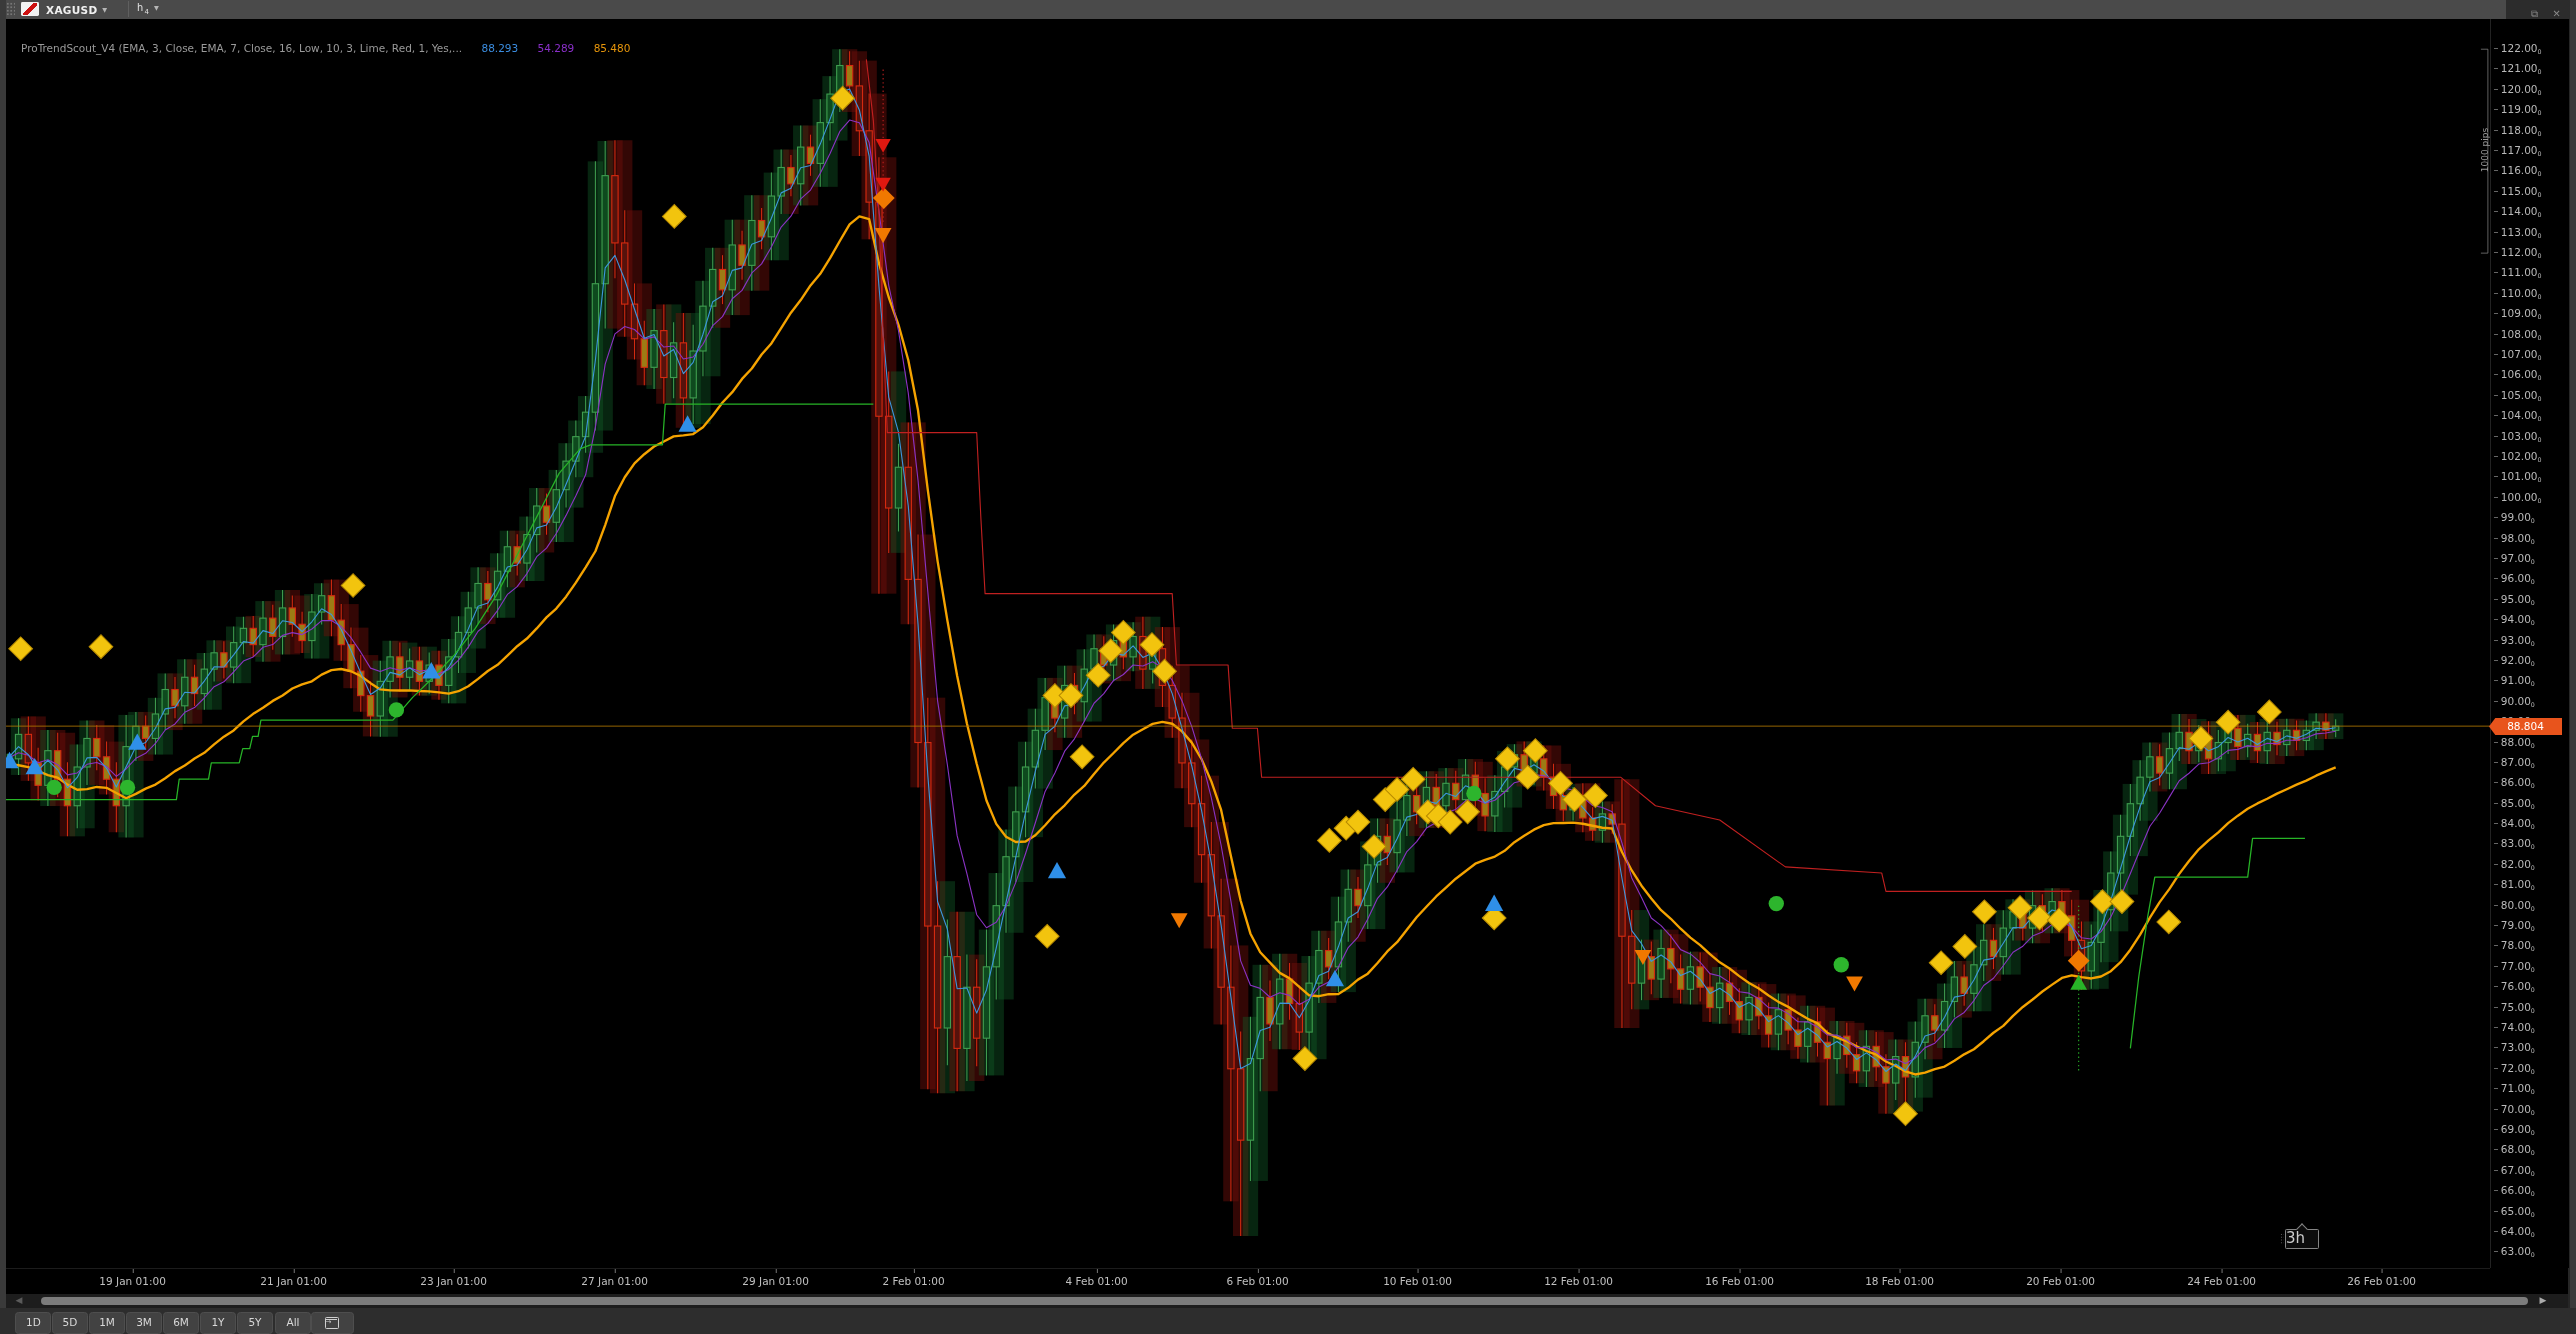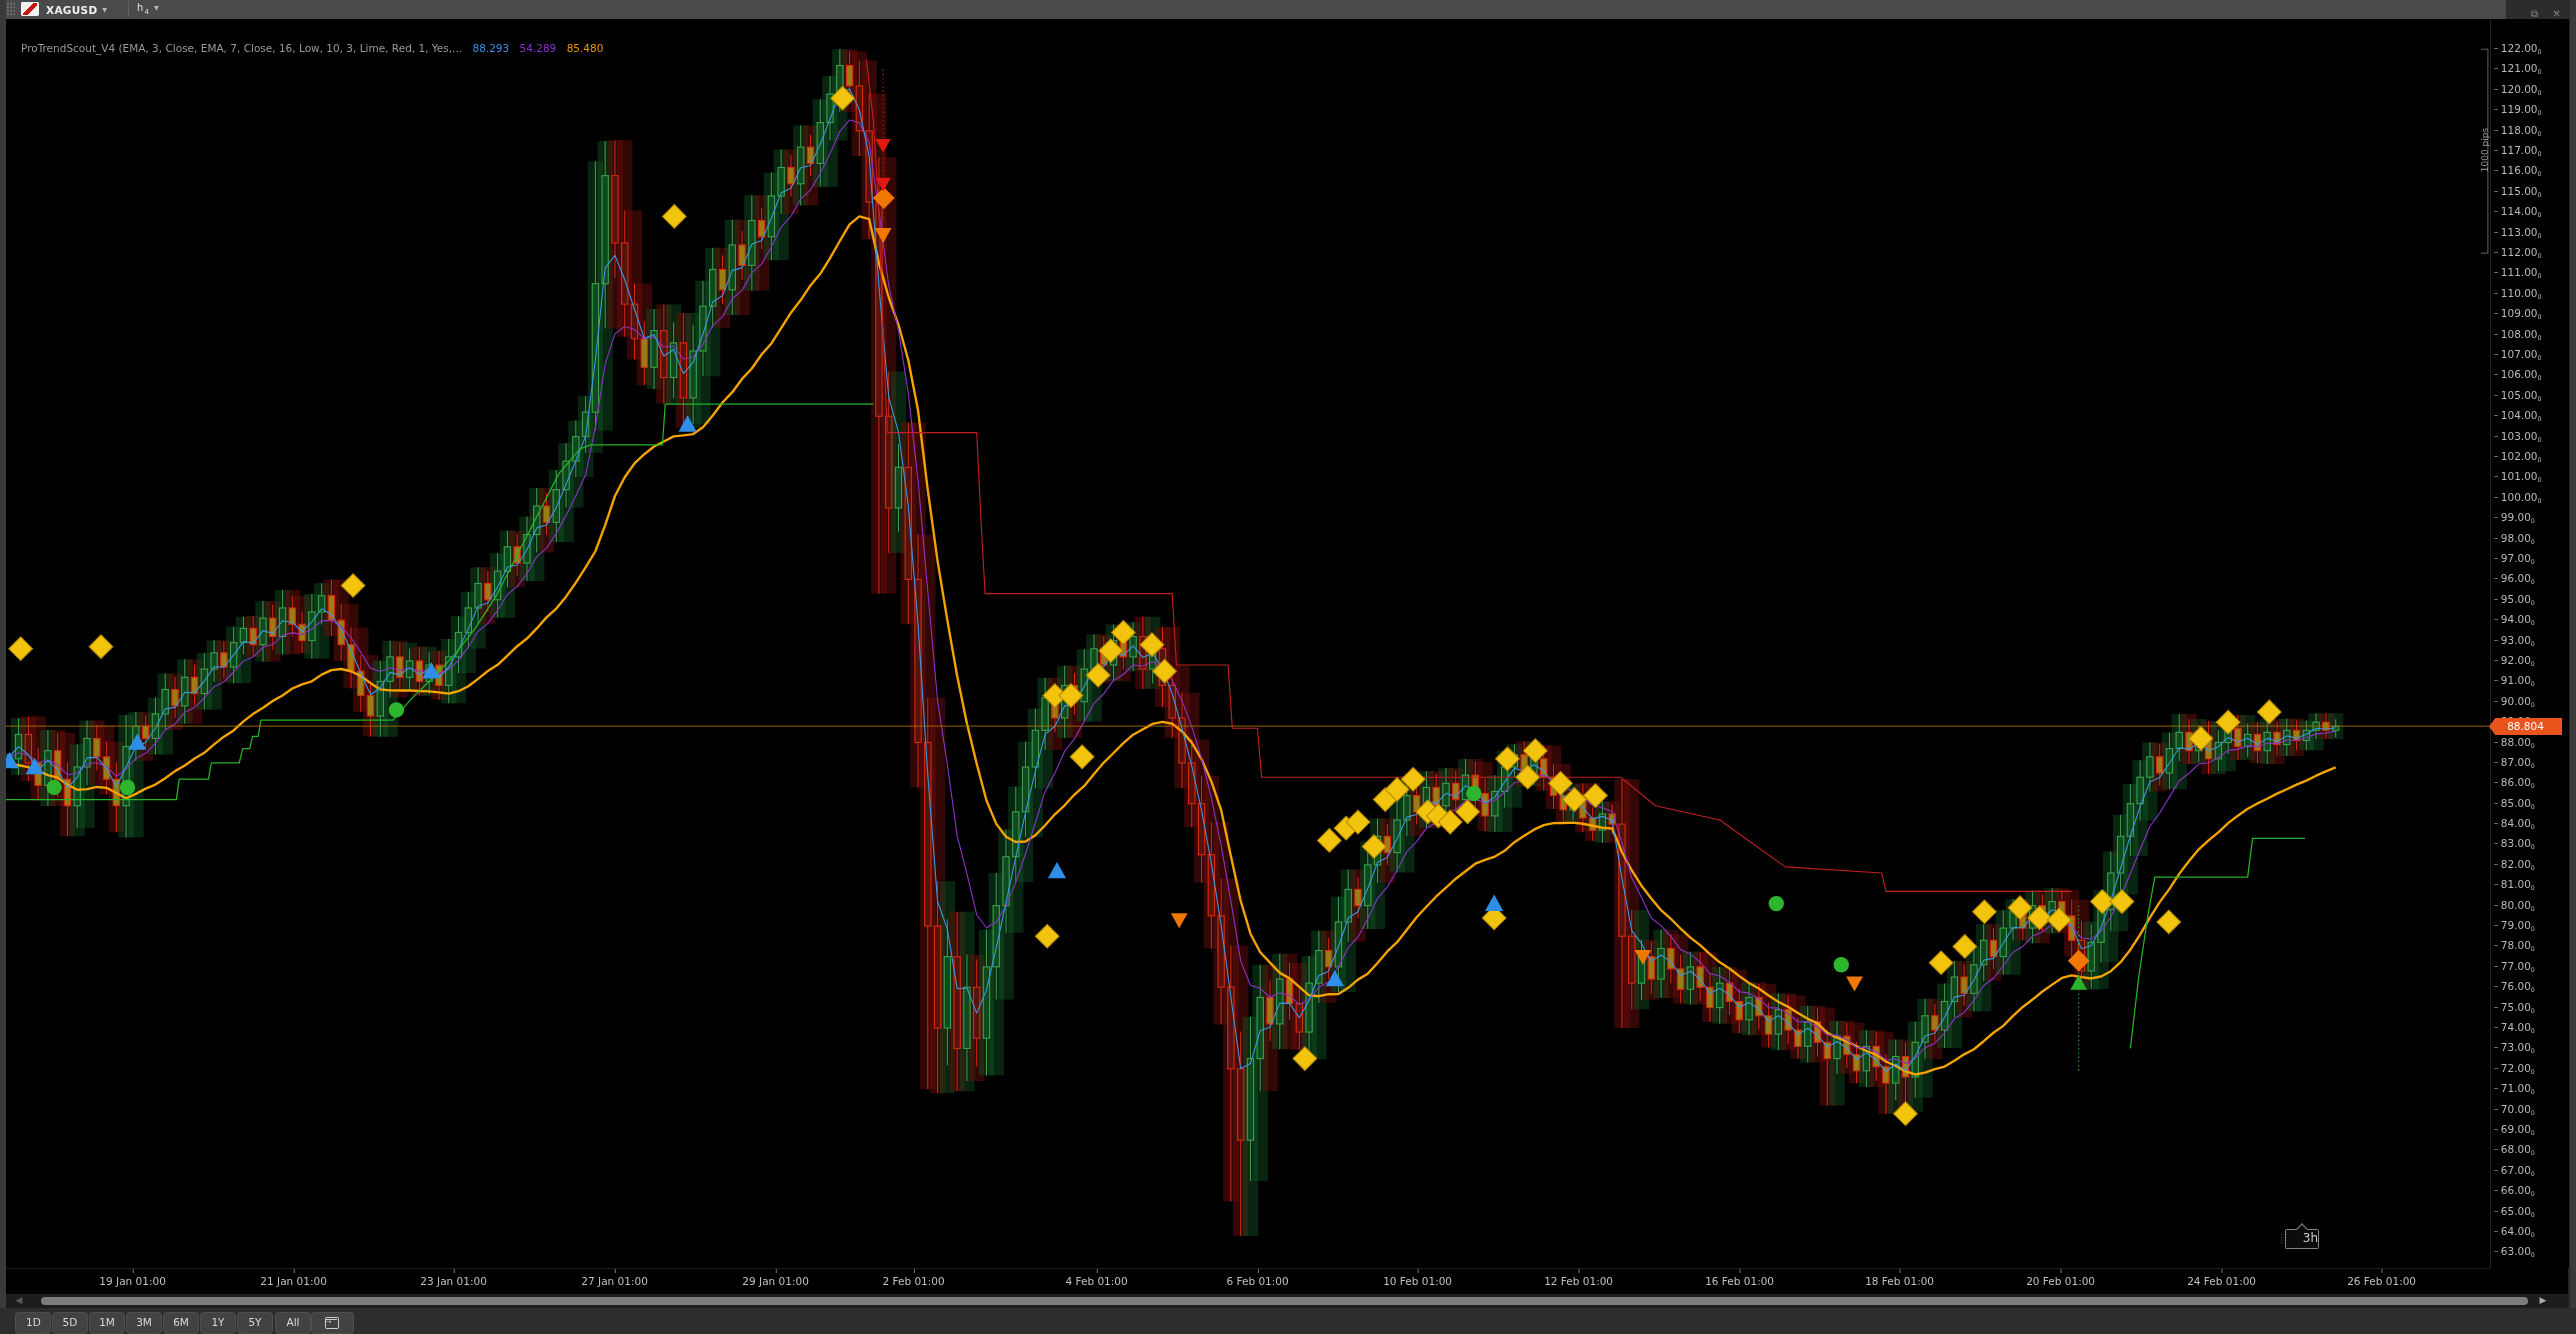--- a/index.html
+++ b/index.html
@@ -17,40 +17,40 @@
   #tfBox .sub{font-size:7px;vertical-align:-2.8px;margin-left:1.4px;}
   #hdrSep{position:absolute;left:128px;top:1.4px;width:0.7px;height:16px;background:#5f5f5f;}
   #hdrRight{position:absolute;right:2.8px;top:0;width:67px;height:19px;background:#2c2c2c;}
   .winIco{position:absolute;top:9px;color:#8a8a8a;font-size:9.8px;line-height:9.8px;cursor:pointer;}
   
   .strip{position:absolute;top:0;width:5.6px;height:1335px;background:#3a3a3a;}
   
   #panel{position:absolute;left:5.6px;top:19px;width:2562px;height:1275px;background:#000;border-radius:0 7px 0 0;}
   #indTitle{position:absolute;left:15.4px;top:23px;font-size:10.5px;color:#9a9a9a;white-space:nowrap;}
   #indTitle b{font-weight:normal;}
-  #indTitle .v{margin-left:7px;text-align:right;}
+  #indTitle .v{margin-left:16px;text-align:right;}
   svg{position:absolute;left:0;top:0;}
   
   #pAxis{position:absolute;left:2490px;top:19px;width:78px;height:1249px;background:#000;border-left:0.7px solid #222;}
   .ptick{position:absolute;left:9.8px;color:#b9b9b9;font-size:10.5px;white-space:nowrap;}
   .ptick .sub{font-size:6.3px;vertical-align:-2.1px;}
   .ptick:before{content:"";position:absolute;left:-7px;top:6.3px;width:4.2px;height:0.7px;background:#666;}
   #priceTag{position:absolute;left:2489px;width:73px;height:17px;background:#e8541c;color:#fff;
     font-size:10.5px;font-weight:normal;text-align:center;line-height:17px;
     clip-path:polygon(0 50%,6.3px 0,100% 0,100% 100%,6.3px 100%);z-index:5;}
   
   #tAxis{position:absolute;left:5.6px;top:1268px;width:2484px;height:26px;background:#000;border-top:0.7px solid #1c1c1c;}
   .ttick{position:absolute;top:5.6px;transform:translateX(-50%);color:#c0c0c0;font-size:10.5px;white-space:nowrap;}
   .ttick:before{content:"";position:absolute;left:50%;top:-5.6px;width:0.7px;height:3.5px;background:#777;}
   
   #pipsTxt{position:absolute;left:2463px;top:140px;color:#9a9a9a;font-size:9px;transform:rotate(-90deg);
     transform-origin:center;white-space:nowrap;}
   
   #badge3h{position:absolute;left:2285px;top:1229px;width:32px;height:17.5px;background:#0c0c0c;border:0.7px solid #858585;
-    color:#cccccc;font-size:12px;text-align:right;line-height:17px;border-radius:1.4px;}
+    color:#cccccc;font-size:15px;text-align:left;line-height:17px;border-radius:1.4px;}
   #badge3h .caret{position:absolute;left:50%;top:-4.9px;margin-left:-4.2px;width:7px;height:7px;background:#0c0c0c;
     border-left:0.7px solid #858585;border-top:0.7px solid #858585;transform:rotate(45deg);}
   #badge3h .grip3{position:absolute;left:-5.6px;top:2.8px;width:3.5px;height:11.2px;
     background-image:radial-gradient(#666 0.7px,transparent 0.8px);background-size:2.8px 2.8px;}
   
   #scroll{position:absolute;left:5.6px;top:1294px;width:2562px;height:14px;background:#1d1d1d;}
   #thumb{position:absolute;left:35px;top:2.8px;width:2487px;height:8.4px;background:#7c7c7c;border-radius:4.2px;cursor:pointer;}
   .scArrow{position:absolute;top:1.4px;font-size:9px;cursor:pointer;}
   
   #toolbar{position:absolute;left:0;top:1308px;width:2576px;height:27px;background:#2d2d2d;}

